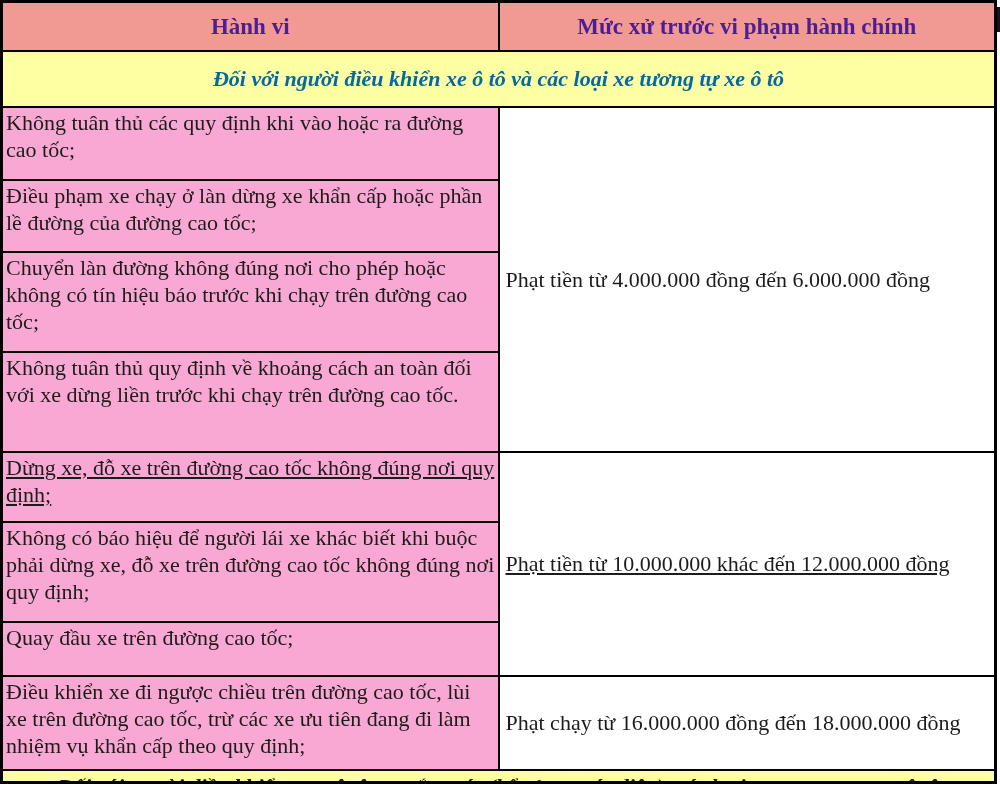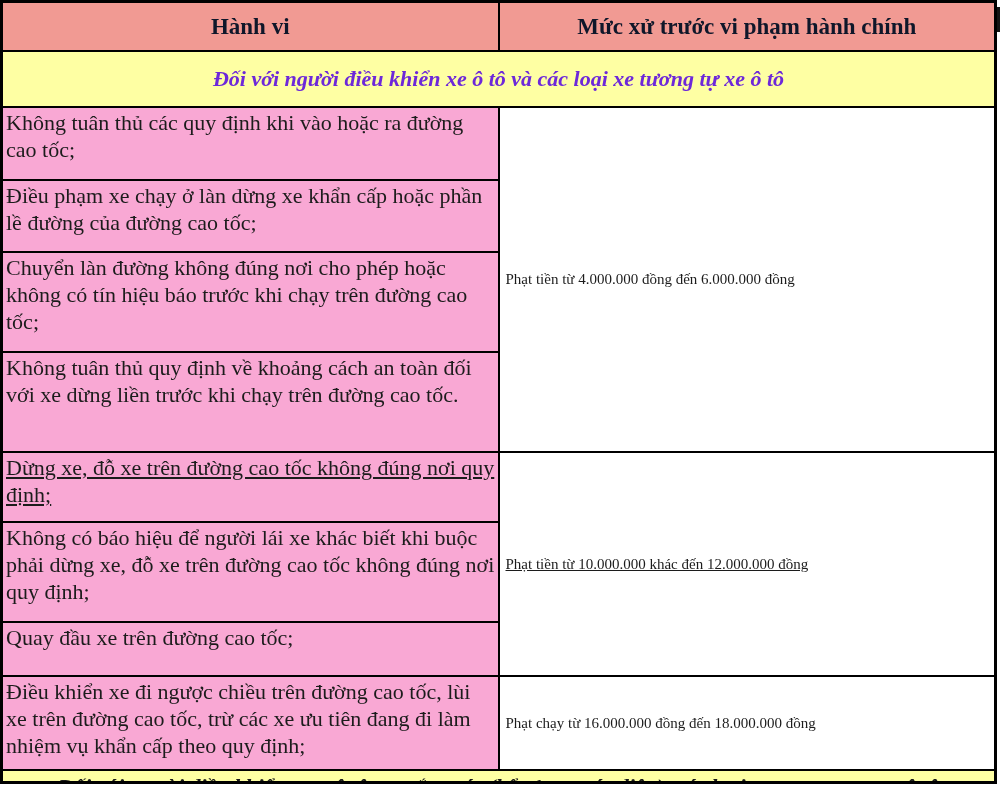--- a/index.html
+++ b/index.html
@@ -17,42 +17,42 @@
     border:3px solid var(--border, #000);
   }
   th, td { border:2px solid var(--border, #000); }
 
   tr.hdr th {
     height:45px;
     background:var(--header-bg, #F19A93);
     font-weight:bold;
     font-size:23px;
     text-align:center;
-    color:#0f172a;
+    color:#4c1d95;
   }
   tr.section td {
     height:52px;
     background:var(--section-bg, #FEFFA3);
     font-weight:bold;
     font-style:italic;
     text-align:center;
     font-size:22px;
-    color:#6d28d9;
+    color:#0369a1;
   }
   td.v {
     vertical-align:top;
     padding:2px 2px 10px 3px;
     font-size:22px;
     line-height:1.22;
     background:#f9a8d4;
   }
   td.f {
     vertical-align:middle;
     padding:0 5px 0 6px;
-    font-size:15px;
+    font-size:22px;
     background:#fff;
   }
   tr.rh73 { height:73px; }
   tr.rh72 { height:72px; }
   tr.rh100 { height:100px; }
   tr.rh70 { height:70px;text-decoration:underline; }
   tr.rh54 { height:54px; }
   tr.rh91 { height:91px;margin-left:6px; }
 
   tr.partial td {

